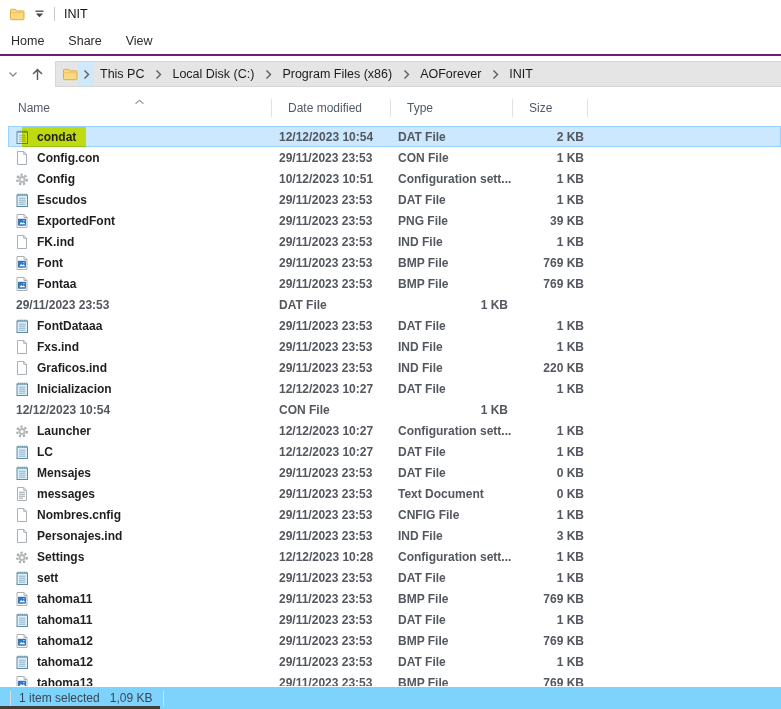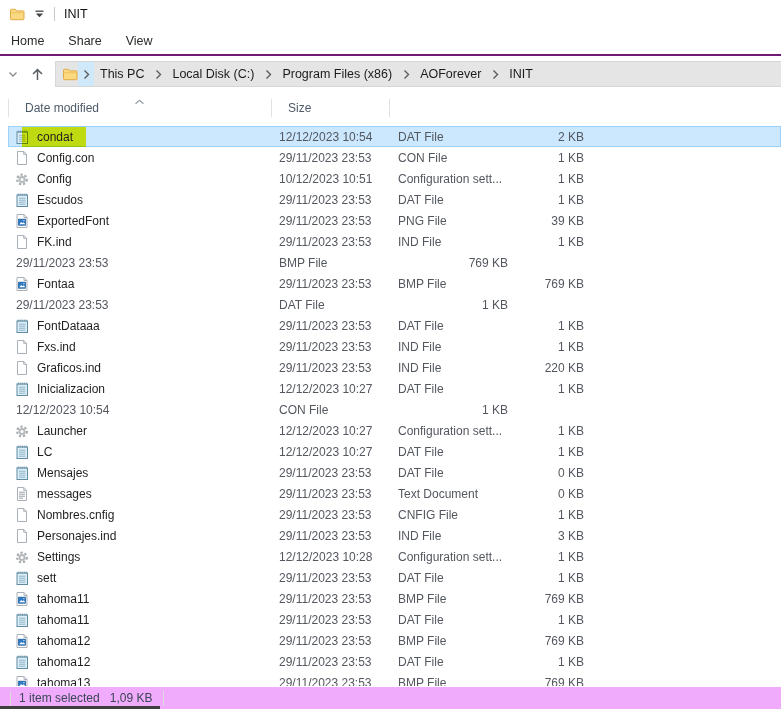--- a/index.html
+++ b/index.html
@@ -34,32 +34,32 @@
              font-size:12px; color:#4e5b69; align-items:center; }
   .hcell { position:relative; padding-left:17px; height:100%; display:flex; align-items:center; }
   .hcell.name { padding-left:10px; }
   .hcell.date::before, .hcell.type::before, .hcell.size::before, .hcell.size::after {
     content:""; position:absolute; left:0; top:3px; bottom:3px; width:1px; background:#e2e2e2; }
   .hcell.size::after { left:auto; right:0; }
   .sort-indicator { position:absolute; left:126px; top:-2px; }
   
   .file-list { margin-left:8px; margin-top:6px; height:560px; overflow:hidden; }
   .row { height:21px; display:grid; grid-template-columns:263px 119px 122px 76px;
-         align-items:center; font-size:12px; cursor:default; }
+         align-items:center; font-size:12px; cursor:default;font-weight:bold; }
   .cell-name { display:flex; align-items:center; padding-left:6px; gap:7px; color:#1f1f1f;
                position:relative; height:100%; }
   .cell-name .icon { display:inline-flex; z-index:0; }
   .fname { z-index:2; position:relative; }
   .hl-mark { position:absolute; left:14px; top:0.5px; bottom:0.5px; width:64px;
              mix-blend-mode:multiply; z-index:1; }
   .cell-date, .cell-type { padding-left:8px; color:#53575e; white-space:nowrap; overflow:hidden; }
   .cell-size { text-align:right; padding-right:4px; color:#53575e; }
   
   .status-bar { position:absolute; left:0; right:0; bottom:0; height:22px;
-                display:flex; align-items:center; font-size:12px; color:#3b4754; background:#f0abfc; }
+                display:flex; align-items:center; font-size:12px; color:#3b4754; background:#7dd3fc; }
   .sb-sep { width:1px; height:15px; background:#dcdcdc; }
   .sb-sep.first { margin-left:10px; }
   .sb-sel { margin-left:8px; }
   .sb-size { margin-left:10px; }
   .sb-sep.second { margin-left:11px; }
   .bottom-line { position:absolute; bottom:0; left:0; width:160px; height:3px; background:#3e3e3e; }
   .icon svg { display:block; }
 </style>
 </head>
 <body>
@@ -135,21 +135,23 @@
         </svg>
       </span>
       <span class="crumb">INIT</span>
     </div>
 </div>
 
 <div class="headers">
   <span class="sort-indicator"><svg width="11" height="6" viewBox="0 0 11 6">
         <path d="M1.5 4.8L5.5 1.2 9.5 4.8" fill="none" stroke="#95a0ab" stroke-width="1.2"></path>
       </svg></span>
+  <span class="hcell name">Name</span>
   <span class="hcell date">Date modified</span>
+  <span class="hcell type">Type</span>
   <span class="hcell size">Size</span>
 </div>
 
 <div class="file-list" id="list">
     <div class="row" style="background: rgb(204, 232, 255); outline: rgb(153, 209, 255) solid 1px; outline-offset: -1px;">
       <span class="cell-name">
         <span class="hl-mark" style="background:#f0f011"></span>
         <span class="icon">
           <svg width="16" height="16" viewBox="0 0 16 16">
             <rect x="3" y="3" width="10.5" height="11.5" fill="#ddeef7" stroke="#5f8ca3"></rect>
@@ -232,20 +234,32 @@
             <path d="M9.7 1.5v2.8h2.8" fill="none" stroke="#a9b0b8"></path>
           </svg>
         </span>
         <span class="fname">FK.ind</span>
       </span>
       <span class="cell-date">29/11/2023 23:53</span>
       <span class="cell-type">IND File</span>
       <span class="cell-size">1 KB</span>
     </div>
     <div class="row">
+      <span class="cell-name">
+        <span class="icon">
+          <svg width="16" height="16" viewBox="0 0 16 16">
+            <path d="M3 1.5h7l3 3v10H3z" fill="#fff" stroke="#a9b0b8"></path>
+            <path d="M10 1.5v3h3" fill="none" stroke="#a9b0b8"></path>
+            <rect x="4.6" y="6.2" width="6.8" height="6" fill="#2f7bc4" stroke="#1f5f9e" stroke-width=".8"></rect>
+            <path d="M5.4 11.2l1.8-2.2 1.3 1.3 1-1.1 1.9 2z" fill="#fff"></path>
+            <circle cx="9.9" cy="7.6" r=".7" fill="#dce9f5"></circle>
+          </svg>
+        </span>
+        <span class="fname">Font</span>
+      </span>
       <span class="cell-date">29/11/2023 23:53</span>
       <span class="cell-type">BMP File</span>
       <span class="cell-size">769 KB</span>
     </div>
     <div class="row">
       <span class="cell-name">
         <span class="icon">
           <svg width="16" height="16" viewBox="0 0 16 16">
             <path d="M3 1.5h7l3 3v10H3z" fill="#fff" stroke="#a9b0b8"></path>
             <path d="M10 1.5v3h3" fill="none" stroke="#a9b0b8"></path>

